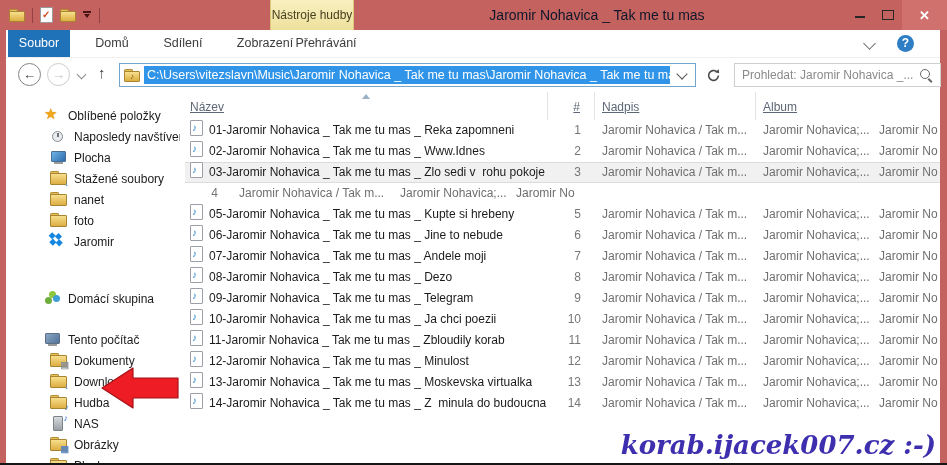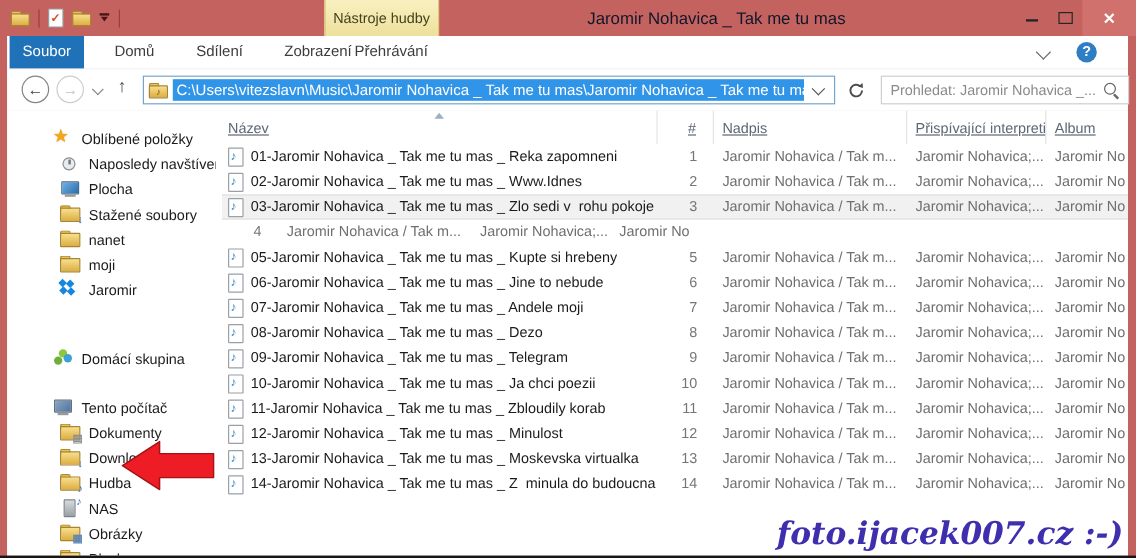--- a/index.html
+++ b/index.html
@@ -13,21 +13,21 @@
   .qat{position:absolute;left:9px;top:3px;height:24px;display:flex;align-items:center;gap:7px;}
   .q-sep{width:1px;height:15px;background:rgba(60,10,10,.35);}
   .q-folder{position:relative;width:16px;height:13px;}
   .q-folder::before{content:"";position:absolute;left:0;top:0;width:7px;height:4px;background:#e8c45e;border:1px solid #b08a30;border-bottom:none;border-radius:2px 2px 0 0;}
   .q-folder::after{content:"";position:absolute;left:0;top:2px;width:14px;height:9px;background:linear-gradient(180deg,#f7df8d,#ddae42);border:1px solid #a98430;border-radius:1px;}
   .q-doc{position:relative;width:11px;height:14px;background:#fdfdfd;border:1px solid #9a9a9a;border-radius:1px;}
   .q-doc::after{content:"✓";position:absolute;left:1px;top:1px;font-size:10px;font-weight:bold;color:#d2491c;}
   .q-caret{position:relative;width:9px;height:10px;}
   .q-caret::before{content:"";position:absolute;left:0;top:1px;width:8px;height:1.5px;background:#4a1513;}
   .q-caret::after{content:"";position:absolute;left:1px;top:4px;border-left:3.5px solid transparent;border-right:3.5px solid transparent;border-top:4px solid #4a1513;}
-  .ctx-tab{position:absolute;left:270px;top:0;width:96px;height:30px;line-height:31px;text-align:center;
+  .ctx-tab{position:absolute;left:270px;top:0;width:84px;height:30px;line-height:31px;text-align:center;
     background:linear-gradient(180deg,#f8f0c0,var(--contextual-tab,#eee09c));border-left:1px solid #dcc97c;border-right:1px solid #dcc97c;
     font-size:12px;color:#46411f;box-sizing:border-box;}
   .title{position:absolute;left:366px;width:462px;top:0;height:30px;line-height:30px;text-align:center;
     font-size:14px;color:#0f172a;white-space:nowrap;overflow:hidden;}
   .win-btns{position:absolute;right:0;top:0;height:30px;display:flex;}
   .wb{display:flex;align-items:center;justify-content:center;height:30px;cursor:default;}
   .wb.min{width:28px;} .wb.max{width:28px;} 
   .wb.close{width:45px;background:#d0716d;color:#fff;font-size:13px;font-weight:bold;}
   .dash{width:10px;height:2px;background:#262626;margin-top:4px;}
   .sq{width:10px;height:8px;border:1.6px solid #262626;background:transparent;}
@@ -100,21 +100,21 @@
   .sort-tri{position:absolute;left:182px;top:2px;width:0;height:0;border-left:4px solid transparent;border-right:4px solid transparent;border-bottom:5px solid #9ab0c4;}
   .lheader{position:absolute;left:0;top:0;right:0;height:28px;display:flex;padding-left:5px;box-sizing:border-box;}
   .hcell{height:28px;line-height:30px;font-size:12px;color:#5d6775;box-sizing:border-box;overflow:hidden;white-space:nowrap;cursor:default;text-decoration:underline;}
   .c0{width:363px;padding-left:5px;} .c1{width:47px;text-align:right;padding-right:14px;}
   .c2{width:161px;padding-left:7px;} .c3{width:116px;padding-left:7px;} .c4{width:66px;padding-left:7px;}
   .hcell.c0,.hcell.c1,.hcell.c2,.hcell.c3{border-right:1px solid #e4e4e4;}
   .lbody{position:absolute;left:0;top:28px;right:0;bottom:0;padding-left:5px;}
   .frow{display:flex;height:21px;align-items:center;cursor:default;}
   .frow.hl{background:var(--row-highlight,#f1f1f1);box-shadow:inset 0 1px 0 #dcdcdc, inset 0 -1px 0 #dcdcdc;}
   .fcell{box-sizing:border-box;white-space:pre;overflow:hidden;font-size:12px;line-height:21px;}
-  .fcell.c0{display:flex;align-items:center;color:#1b1b1b;}
+  .fcell.c0{display:flex;align-items:flex-start;color:#1b1b1b;}
   .fcell.c1{color:#767676;} .fcell.c2,.fcell.c3,.fcell.c4{color:#6f6f6f;}
   .file-ico{position:relative;width:11px;height:14px;background:#fff;border:1px solid #9aa0a6;border-radius:1px;margin-right:6px;flex:0 0 auto;}
   .file-ico::before{content:"♪";position:absolute;left:1px;top:0px;font-size:10px;font-weight:bold;color:#2e86c8;line-height:13px;}
 
   
   .red-arrow{position:absolute;left:99px;top:364px;z-index:6;}
   .watermark{position:absolute;right:11px;bottom:5px;z-index:7;font-family:"DejaVu Serif",serif;
     font-style:italic;font-weight:800;font-size:26px;letter-spacing:0px;color:var(--watermark-blue,#3e2fae);white-space:nowrap;
     text-shadow:-2px 0 0 #fff,2px 0 0 #fff,0 -2px 0 #fff,0 2px 0 #fff,-1px -1px 0 #fff,1px 1px 0 #fff,-1px 1px 0 #fff,1px -1px 0 #fff,2px 2px 0 #fff,-2px -2px 0 #fff;}
 </style>
@@ -199,21 +199,21 @@
             <span class="glyph" style="color: rgb(47, 116, 201);">↓</span>
           </span>
           <span class="lbl">Stažené soubory</span>
         </div>
         <div class="sb-item lvl1">
           <span class="ico folderish"></span>
           <span class="lbl">nanet</span>
         </div>
         <div class="sb-item lvl1">
           <span class="ico folderish"></span>
-          <span class="lbl">moji</span>
+          <span class="lbl">foto</span>
         </div>
         <div class="sb-item lvl1">
           <span class="ico dropbox"></span>
           <span class="lbl">Jaromir</span>
         </div>
         <div class="sb-item lvl0 gap21">
           <span class="ico homegroup"></span>
           <span class="lbl">Domácí skupina</span>
         </div>
         <div class="sb-item lvl0 gap20">
@@ -254,21 +254,20 @@
           </span>
           <span class="lbl">Plocha</span>
         </div>
       </div>
     <div class="pane">
       <div class="sort-tri"></div>
       <div class="lheader" id="header-host">
           <div class="hcell c0">Název</div>
           <div class="hcell c1">#</div>
           <div class="hcell c2">Nadpis</div>
-          <div class="hcell c3">Přispívající interpreti</div>
           <div class="hcell c4">Album</div>
         </div>
       <div class="lbody" id="body-host">
           <div class="frow">
             <div class="fcell c0"><span class="file-ico"></span><span>01-Jaromir Nohavica _ Tak me tu mas _ Reka zapomneni</span></div>
             <div class="fcell c1">1</div>
             <div class="fcell c2">Jaromir Nohavica / Tak m...</div>
             <div class="fcell c3">Jaromir Nohavica;...</div>
             <div class="fcell c4">Jaromir Noh</div>
           </div>
@@ -363,15 +362,15 @@
             <div class="fcell c4">Jaromir Noh</div>
           </div>
         </div>
     </div>
   </div>
 
   <svg class="red-arrow" width="82" height="47" viewBox="0 0 82 47">
     <polygon points="3,24 34,4 34,14 79,14 79,34 34,34 34,44" fill="#ee1c25" stroke="#a31318" stroke-width="1.2" stroke-linejoin="round"></polygon>
   </svg>
 
-  <div class="watermark">foto.ijacek007.cz :-)</div>
+  <div class="watermark">korab.ijacek007.cz :-)</div>
   <div class="bottom-border"></div>
 </div>
 
 </body></html>

